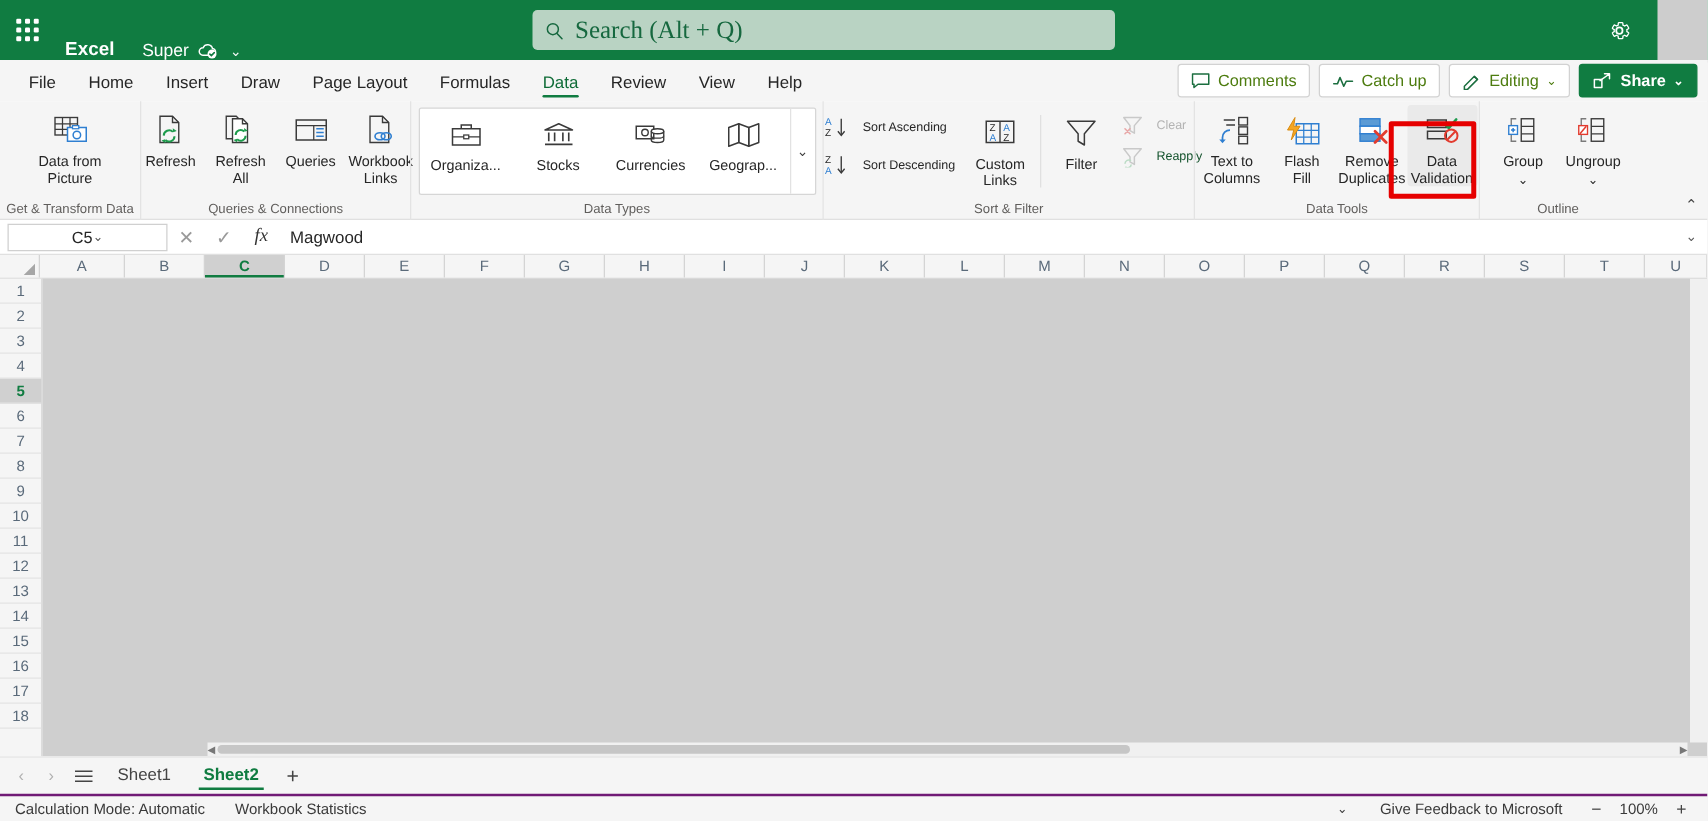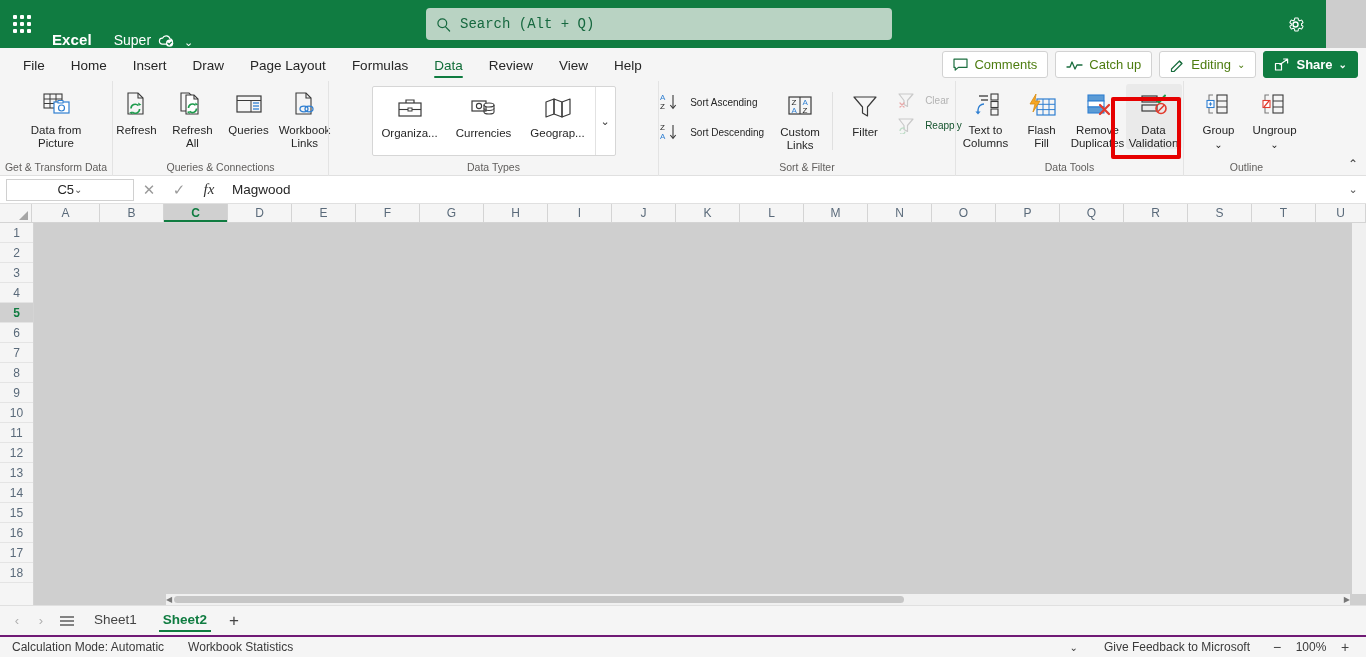--- a/index.html
+++ b/index.html
@@ -26,21 +26,21 @@
   .chev-white { margin-left: 9px; color: #fff; font-size: 11px; line-height: 1; cursor: pointer; }
 
   .searchbox {
     position: absolute; left: 426px; top: 8px; width: 466px; height: 32px;
     background: #b9d3c3; border-radius: 4px; display: flex; align-items: center; padding: 0 10px;
     cursor: text;
   }
   .searchbox .mag { margin-right: 9px; display: inline-flex; }
   .searchbox input {
     background: transparent; border: 0; outline: none; color: #4c1d95;
-    font-family: Liberation Mono, monospace; font-size: 14px; width: 100%;
+    font-family: Liberation Serif, serif; font-size: 20px; width: 100%;
   }
   .searchbox input::placeholder { color: #16683f; opacity: 1; }
 
   .gear-btn { position: absolute; right: 56px; top: 10px; width: 30px; height: 28px;
               display: flex; align-items: center; justify-content: center; cursor: pointer; }
   .corner-grey { position: absolute; right: 0px; top: 0px; width: 40px; height: 50px;
                  background: #cdcdcd; }
 
   
   .tabstrip {
@@ -363,20 +363,33 @@
             <div class="ritem">
               <span class="ico">
                 <svg width="26" height="24" viewBox="0 0 26 24">
                   <rect x="2" y="7" width="22" height="13" fill="none" stroke="#3a3a3a" stroke-width="1.2"></rect>
                   <path d="M9 7V4h8v3" fill="none" stroke="#3a3a3a" stroke-width="1.2"></path>
                   <line x1="2" y1="13.5" x2="24" y2="13.5" stroke="#3a3a3a" stroke-width="1.1"></line>
                   <rect x="11" y="12" width="4" height="3" fill="#fff" stroke="#3a3a3a" stroke-width="1"></rect>
                 </svg>
               </span>
               <span class="lbl">Organiza...</span>
+            </div>
+            <div class="ritem">
+              <span class="ico">
+                <svg width="26" height="24" viewBox="0 0 26 24">
+                  <path d="M2 8l11-5 11 5z" fill="none" stroke="#3a3a3a" stroke-width="1.2" stroke-linejoin="round"></path>
+                  <line x1="5" y1="10" x2="5" y2="17" stroke="#3a3a3a" stroke-width="1.3"></line>
+                  <line x1="9.7" y1="10" x2="9.7" y2="17" stroke="#3a3a3a" stroke-width="1.3"></line>
+                  <line x1="16.3" y1="10" x2="16.3" y2="17" stroke="#3a3a3a" stroke-width="1.3"></line>
+                  <line x1="21" y1="10" x2="21" y2="17" stroke="#3a3a3a" stroke-width="1.3"></line>
+                  <line x1="2" y1="19.5" x2="24" y2="19.5" stroke="#3a3a3a" stroke-width="1.4"></line>
+                </svg>
+              </span>
+              <span class="lbl">Stocks</span>
             </div>
             <div class="ritem">
               <span class="ico">
                 <svg width="28" height="24" viewBox="0 0 28 24">
                   <rect x="2" y="5" width="14" height="10" fill="none" stroke="#3a3a3a" stroke-width="1.2"></rect>
                   <circle cx="9" cy="10" r="2.6" fill="none" stroke="#3a3a3a" stroke-width="1.1"></circle>
                   <ellipse cx="19" cy="9" rx="5" ry="2" fill="#fff" stroke="#3a3a3a" stroke-width="1.1"></ellipse>
                   <path d="M14 9v7c0 1.1 2.2 2 5 2s5-.9 5-2V9" fill="none" stroke="#3a3a3a" stroke-width="1.1"></path>
                   <path d="M14 12.5c0 1.1 2.2 2 5 2s5-.9 5-2" fill="none" stroke="#3a3a3a" stroke-width="1"></path>
                 </svg>

